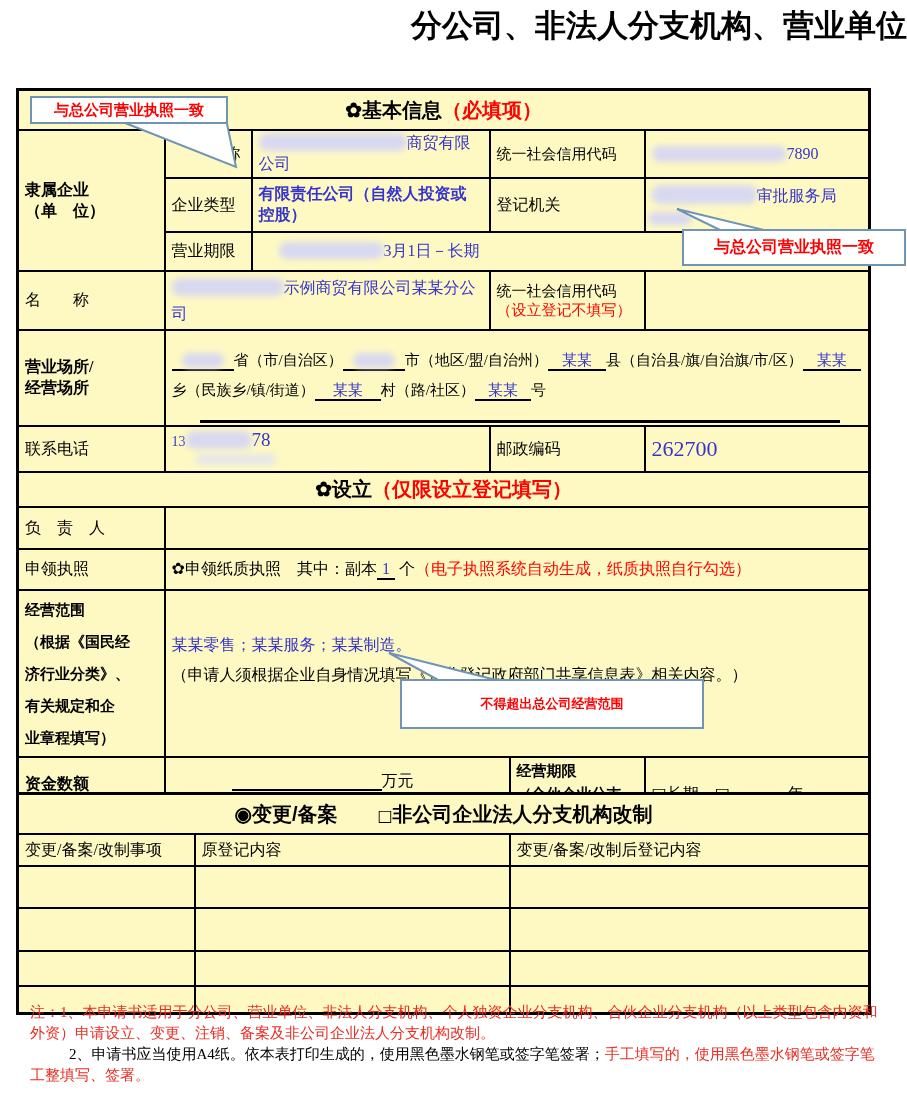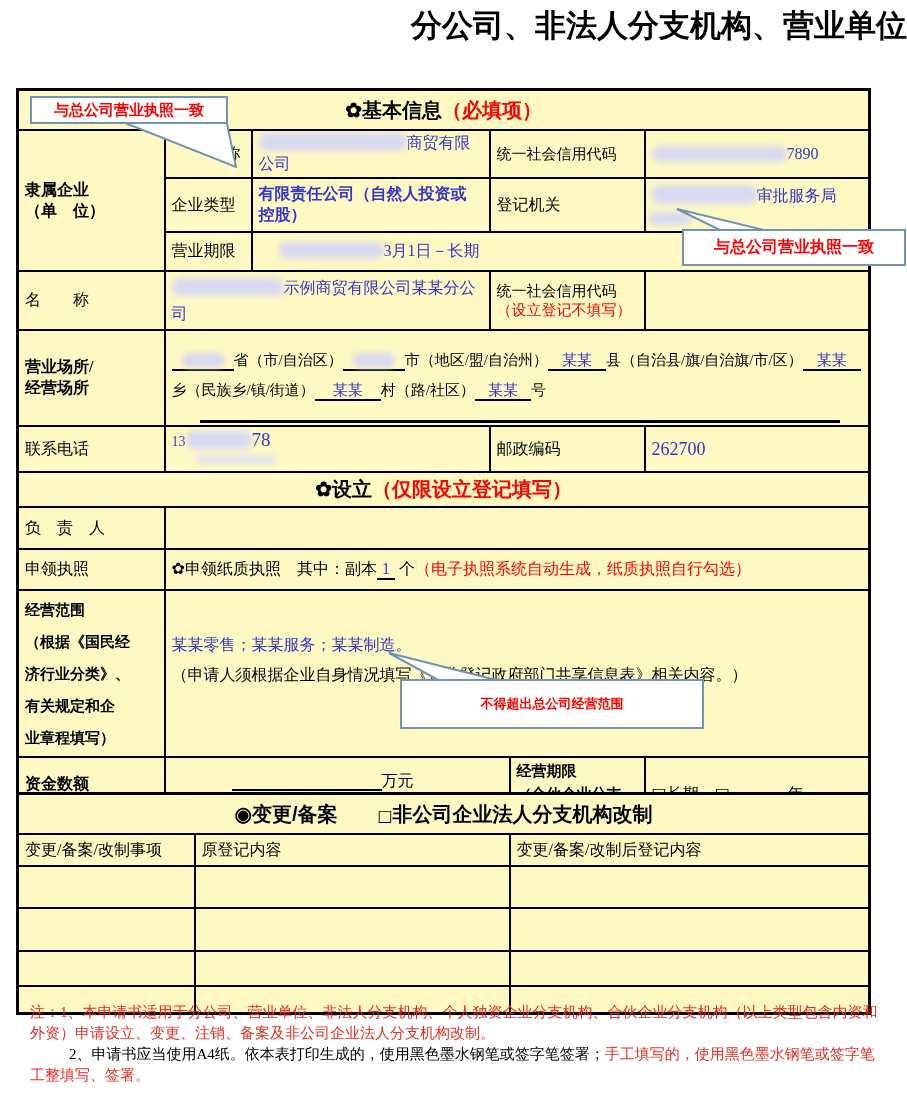--- a/index.html
+++ b/index.html
@@ -104,21 +104,21 @@
         <span class="uline"></span>
       </td>
     </tr>
 
     <tr>
       <td class="lab" style="height:39px">联系电话</td>
       <td colspan="2"><span class="blue" style="font-size:14px">13</span><span class="redact" style="width:66px;height:18px"></span><span class="blue" style="font-size:19px">78</span>
         <div><span class="greyblob" style="width:80px;height:11px;margin-left:24px"></span></div>
       </td>
       <td colspan="2" class="lab">邮政编码</td>
-      <td><span class="blue" style="font-size:18px">262700</span></td>
+      <td><span class="blue" style="font-size:22px">262700</span></td>
     </tr>
 
     <tr class="sec">
           <td colspan="6" style="height:27px"><span>✿</span><span>设立</span><span class="red">（仅限设立登记填写）</span></td>
         </tr>
 
     <tr>
       <td class="lab" style="height:36px">负　责　人</td>
       <td colspan="5"></td>
     </tr>

